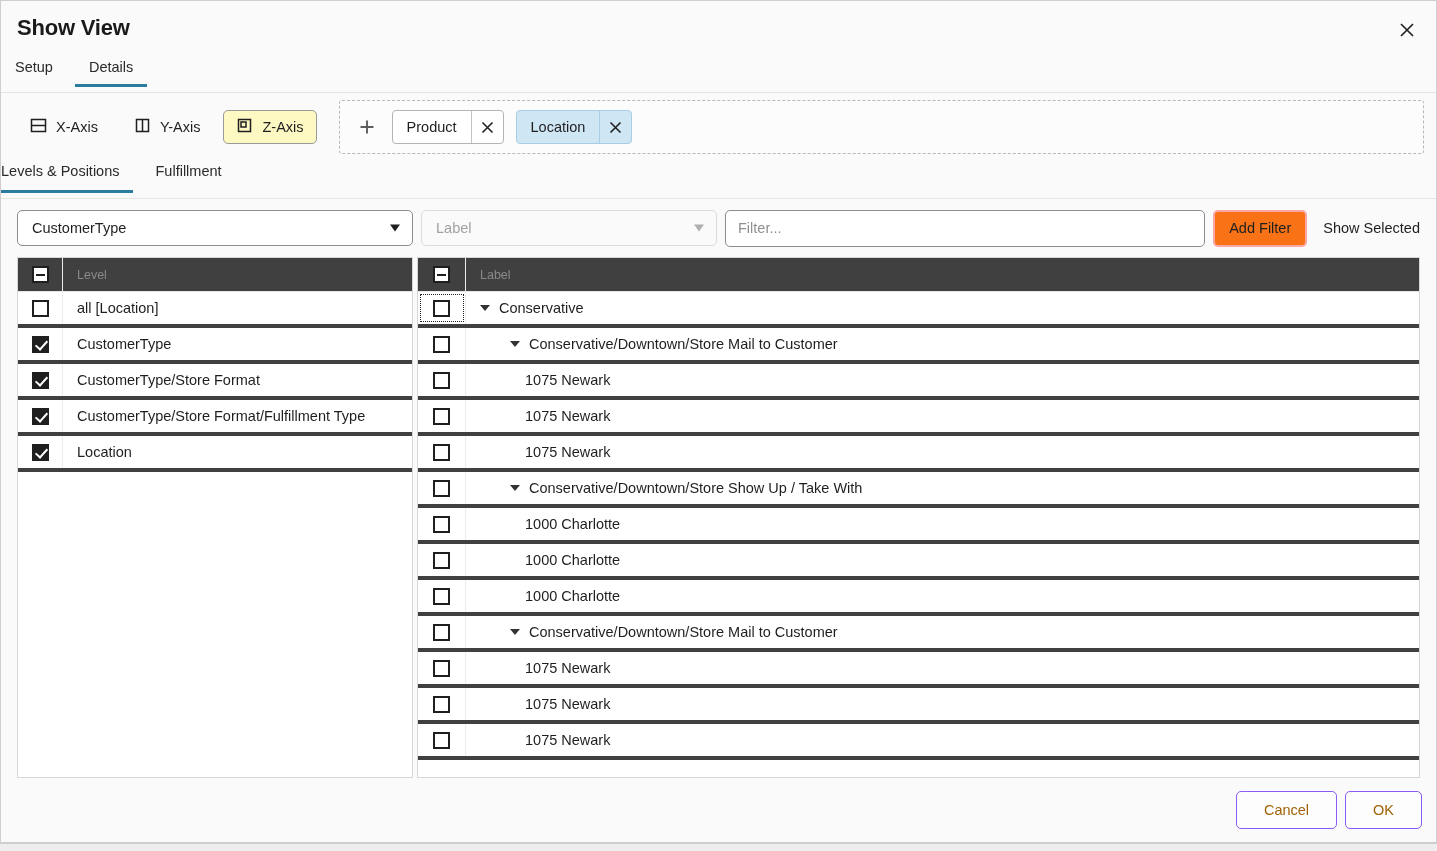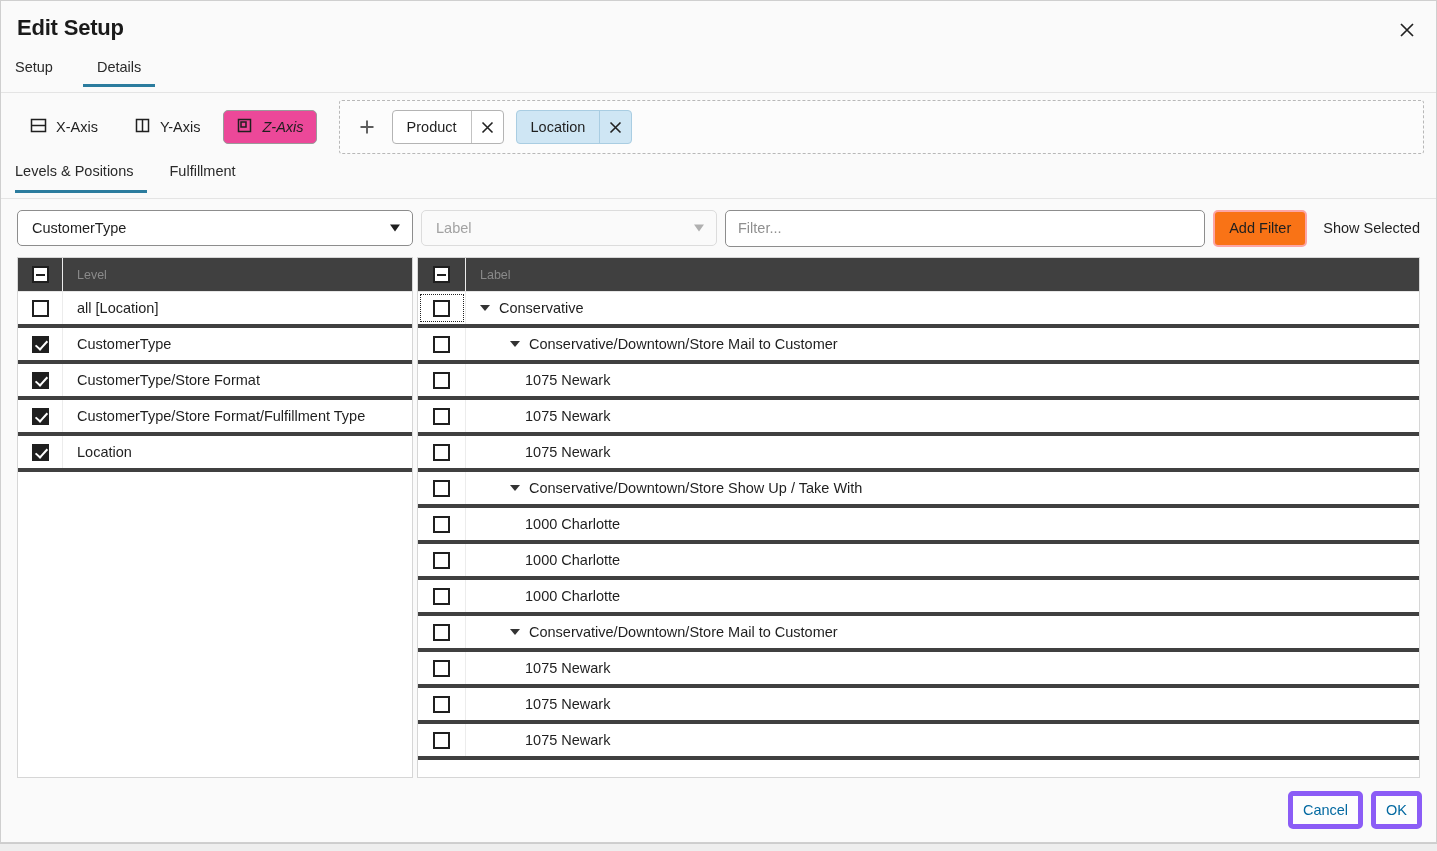--- a/index.html
+++ b/index.html
@@ -56,21 +56,21 @@
   .close-btn svg { display: block; }
 
   
   .tabs-top {
     position: relative;
     height: 36px;
     flex: none;
     padding-left: 14px;
     display: flex;
     align-items: flex-start;
-    gap: 8px;
+    gap: 0px;
     border-bottom: 1px solid #e4e4e4;
   }
   .tab {
     font-size: 14.5px;
     color: #2a2a2a;
     padding: 0 14px 9px 14px;
     cursor: pointer;
     position: relative;
     line-height: 20px;
   }
@@ -103,22 +103,21 @@
     border-radius: 5px;
     background: transparent;
     font-size: 14.5px;
     color: #1f1f1f;
     cursor: pointer;
     white-space: nowrap;
     font-family: inherit;
   }
   .axis-btn.selected {
     border-color: #9a9a9a;
-    background: #ec4899;
-    font-style: italic;
+    background: #fef9c3;
   }
   .axis-btn + .axis-btn { margin-left: 10px; }
 
   .chip-zone {
     margin-left: 22px;
     flex: 1;
     height: 54px;
     border: 1px dashed #b8b8b8;
     border-radius: 3px;
     display: flex;
@@ -161,21 +160,21 @@
     cursor: pointer;
     color: #222;
   }
   .chip.highlight .chip-x { border-left-color: #a9cde2; }
 
   
   .tabs-sub {
     position: relative;
     height: 38px;
     flex: none;
-    padding-left: 14px;
+    padding-left: 0;
     display: flex;
     align-items: flex-start;
     border-bottom: 1px solid #e4e4e4;
   }
   .tabs-sub .tab { padding-bottom: 11px; }
 
   
   .controls-row {
     flex: none;
     height: 58px;
@@ -368,37 +367,37 @@
     height: 64px;
     display: flex;
     align-items: center;
     justify-content: flex-end;
     padding: 0 14px 0 0;
     gap: 8px;
   }
   .btn-footer {
     height: 38px;
     min-width: 44px;
-    padding: 0 10px;
-    border: 5px solid #8b5cf6;
+    padding: 0 27px;
+    border: 1px solid #8b5cf6;
     border-radius: 5px;
     background: #fdfdfd;
     font-size: 14.5px;
-    color: #0369a1;
+    color: #a16207;
     cursor: pointer;
     font-family: inherit;
   }
 </style>
 </head>
 <body>
 
 <div class="dialog">
 
   <div class="title-bar">
-    <div class="title-text">Edit Setup</div>
+    <div class="title-text">Show View</div>
     <div class="close-btn">
       <svg width="18" height="18" viewBox="0 0 18 18" aria-hidden="true">
         <path d="M3 3 L15 15 M15 3 L3 15" stroke="#222" stroke-width="1.7" fill="none"></path>
       </svg>
     </div>
   </div>
 
   <div class="tabs-top">
     <div class="tab">Setup</div>
     <div class="tab active">Details</div>

